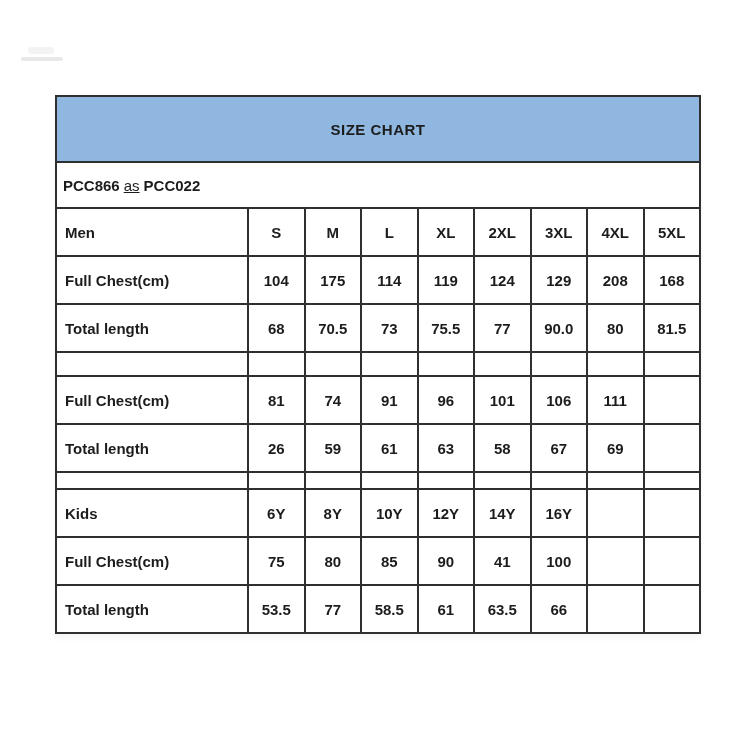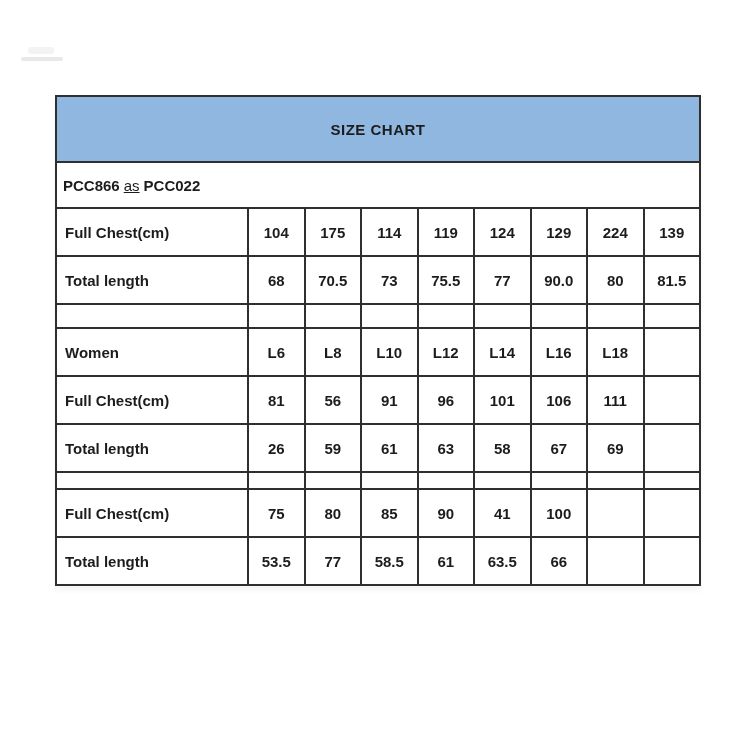--- a/index.html
+++ b/index.html
@@ -94,30 +94,41 @@
       </colgroup>
       <tbody id="size-rows">
         <tr>
           <td class="title-cell" colspan="9">SIZE CHART</td>
         </tr>
         <tr>
           <td class="pcc-cell" colspan="9">
             <span>PCC866</span><span class="connector">as</span><span>PCC022</span>
           </td>
         </tr>
+      <tr class="data-row">
+            <td class="label-cell">Men</td>
+            <td class="value-cell">S</td>
+            <td class="value-cell">M</td>
+            <td class="value-cell">L</td>
+            <td class="value-cell">XL</td>
+            <td class="value-cell">2XL</td>
+            <td class="value-cell">3XL</td>
+            <td class="value-cell">4XL</td>
+            <td class="value-cell">5XL</td>
+          </tr>
           <tr class="data-row">
             <td class="label-cell">Full Chest(cm)</td>
             <td class="value-cell">104</td>
             <td class="value-cell">175</td>
             <td class="value-cell">114</td>
             <td class="value-cell">119</td>
             <td class="value-cell">124</td>
             <td class="value-cell">129</td>
-            <td class="value-cell">224</td>
-            <td class="value-cell">139</td>
+            <td class="value-cell">208</td>
+            <td class="value-cell">168</td>
           </tr>
           <tr class="data-row">
             <td class="label-cell">Total length</td>
             <td class="value-cell">68</td>
             <td class="value-cell">70.5</td>
             <td class="value-cell">73</td>
             <td class="value-cell">75.5</td>
             <td class="value-cell">77</td>
             <td class="value-cell">90.0</td>
             <td class="value-cell">80</td>
@@ -128,34 +139,23 @@
             <td></td>
             <td></td>
             <td></td>
             <td></td>
             <td></td>
             <td></td>
             <td></td>
             <td></td>
           </tr>
           <tr class="data-row">
-            <td class="label-cell">Women</td>
-            <td class="value-cell">L6</td>
-            <td class="value-cell">L8</td>
-            <td class="value-cell">L10</td>
-            <td class="value-cell">L12</td>
-            <td class="value-cell">L14</td>
-            <td class="value-cell">L16</td>
-            <td class="value-cell">L18</td>
-            <td class="value-cell"></td>
-          </tr>
-          <tr class="data-row">
             <td class="label-cell">Full Chest(cm)</td>
             <td class="value-cell">81</td>
-            <td class="value-cell">56</td>
+            <td class="value-cell">74</td>
             <td class="value-cell">91</td>
             <td class="value-cell">96</td>
             <td class="value-cell">101</td>
             <td class="value-cell">106</td>
             <td class="value-cell">111</td>
             <td class="value-cell"></td>
           </tr>
           <tr class="data-row">
             <td class="label-cell">Total length</td>
             <td class="value-cell">26</td>
@@ -172,20 +172,31 @@
             <td></td>
             <td></td>
             <td></td>
             <td></td>
             <td></td>
             <td></td>
             <td></td>
             <td></td>
           </tr>
           <tr class="data-row">
+            <td class="label-cell">Kids</td>
+            <td class="value-cell">6Y</td>
+            <td class="value-cell">8Y</td>
+            <td class="value-cell">10Y</td>
+            <td class="value-cell">12Y</td>
+            <td class="value-cell">14Y</td>
+            <td class="value-cell">16Y</td>
+            <td class="value-cell"></td>
+            <td class="value-cell"></td>
+          </tr>
+          <tr class="data-row">
             <td class="label-cell">Full Chest(cm)</td>
             <td class="value-cell">75</td>
             <td class="value-cell">80</td>
             <td class="value-cell">85</td>
             <td class="value-cell">90</td>
             <td class="value-cell">41</td>
             <td class="value-cell">100</td>
             <td class="value-cell"></td>
             <td class="value-cell"></td>
           </tr>

